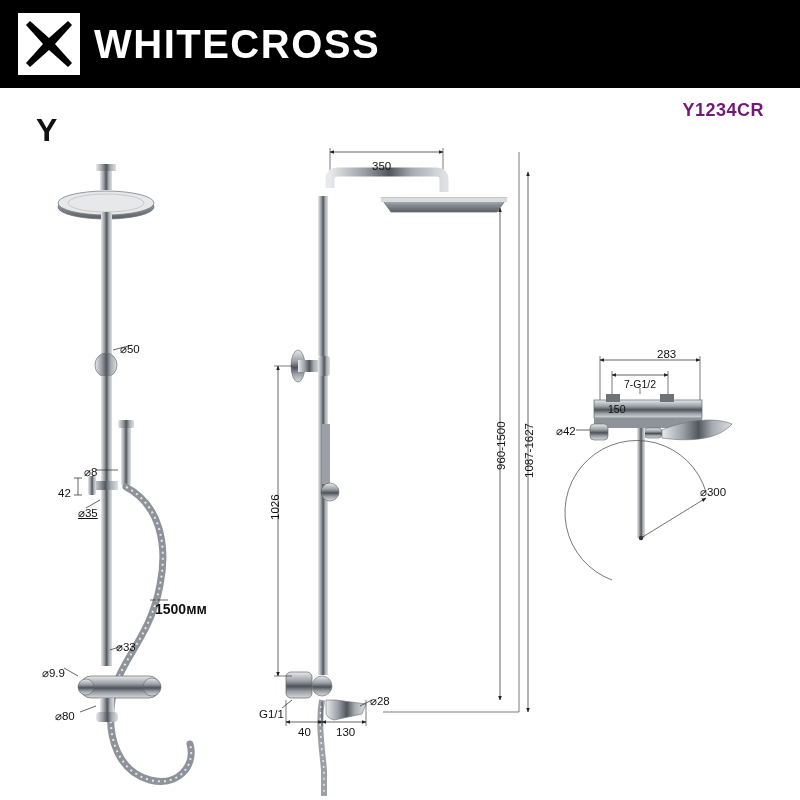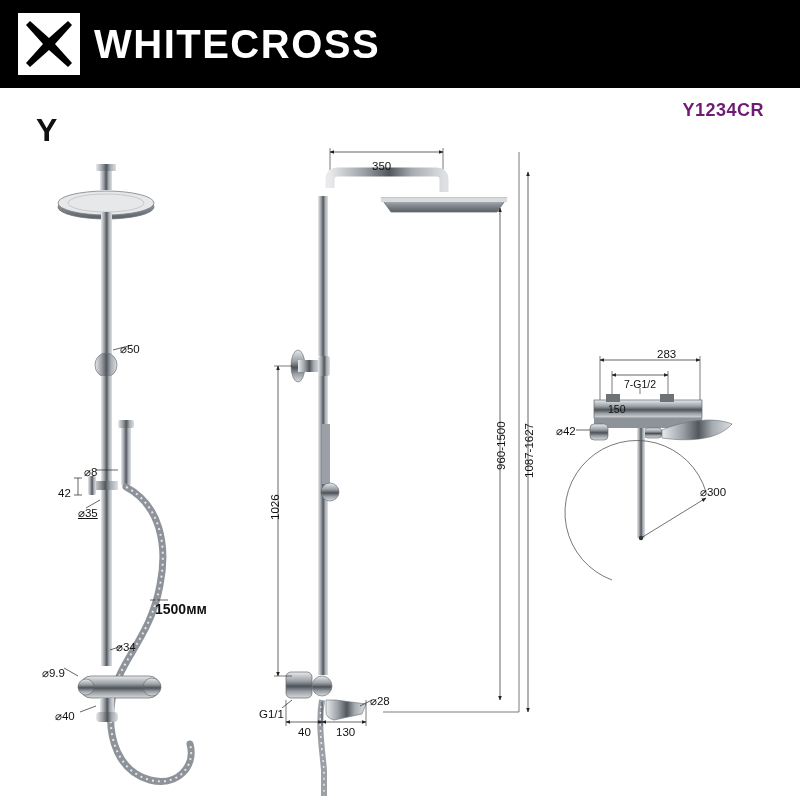--- a/index.html
+++ b/index.html
@@ -229,23 +229,23 @@
     <line x1="590" y1="430" x2="576" y2="430" stroke="#222" stroke-width="0.7"></line>
     <line x1="640" y1="388" x2="640" y2="394" stroke="#222" stroke-width="0.6"></line>
   </g>
 </svg>
 
 <div class="lbl" style="left:120px; top:342px;">⌀50</div>
 <div class="lbl" style="left:84px; top:465px;">⌀8</div>
 <div class="lbl" style="left:58px; top:487px;">42</div>
 <div class="lbl" style="left:78px; top:506px;text-decoration:underline;">⌀35</div>
 <div class="lbl bold" style="left:155px; top:601px; font-size:14px;">1500мм</div>
-<div class="lbl" style="left:116px; top:640px;">⌀34</div>
+<div class="lbl" style="left:116px; top:640px;">⌀33</div>
 <div class="lbl" style="left:42px; top:666px;">⌀9.9</div>
-<div class="lbl" style="left:55px; top:709px;">⌀40</div>
+<div class="lbl" style="left:55px; top:709px;">⌀80</div>
 
 <div class="lbl" style="left:372px; top:138px;margin-top:22px;">350</div>
 <div class="lbl vert" style="left:269px; top:520px;">1026</div>
 <div class="lbl vert" style="left:495px; top:470px;">960-1500</div>
 <div class="lbl vert" style="left:523px; top:478px;">1087-1627</div>
 <div class="lbl" style="left:259px; top:708px;">G1/1</div>
 <div class="lbl" style="left:370px; top:694px;text-align:center;">⌀28</div>
 <div class="lbl" style="left:298px; top:726px;">40</div>
 <div class="lbl" style="left:336px; top:726px;">130</div>
 

